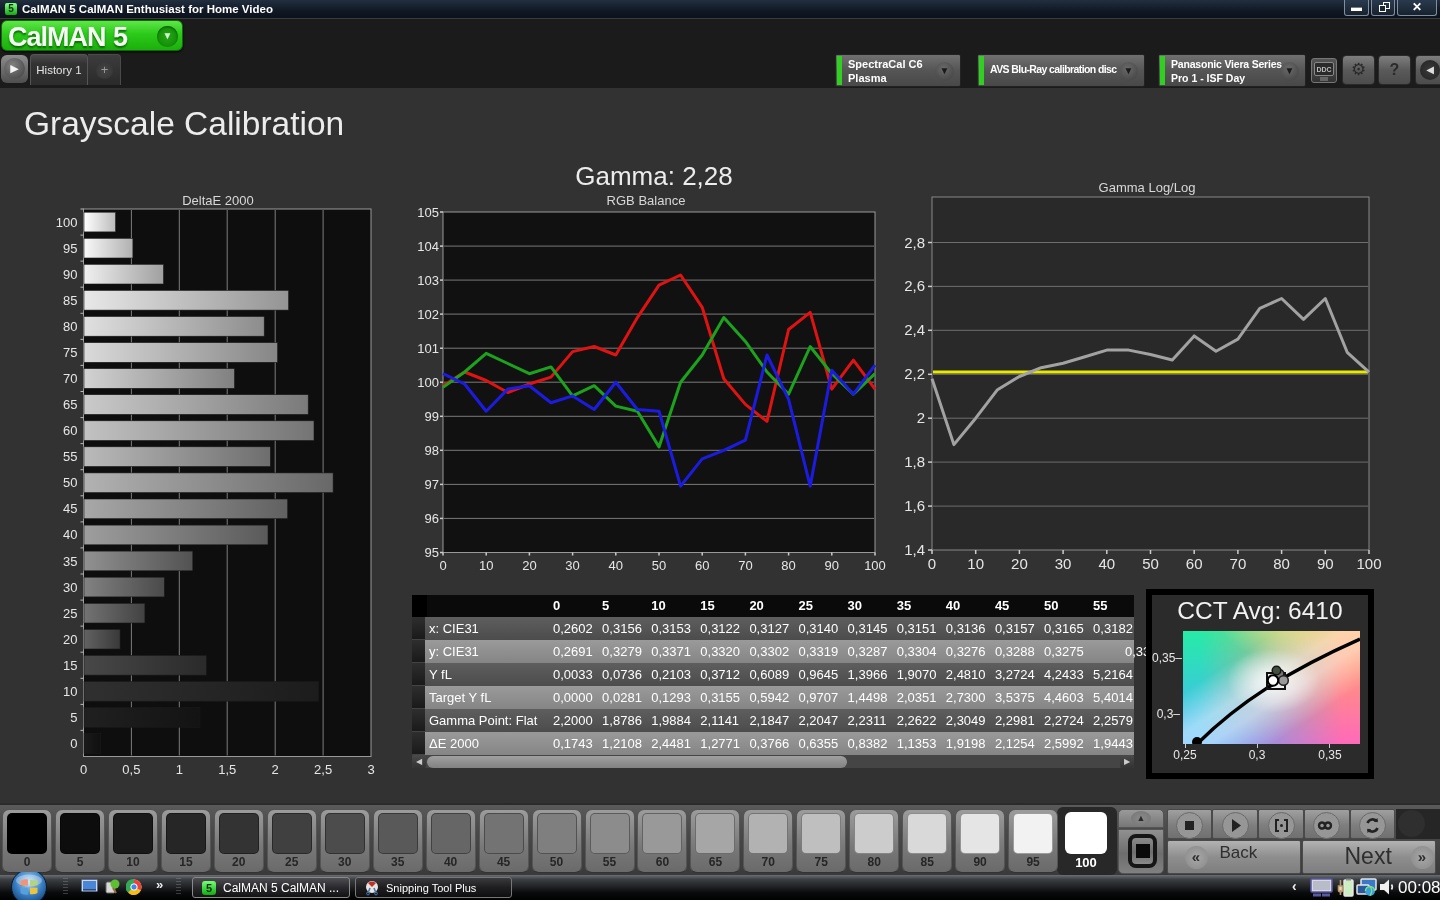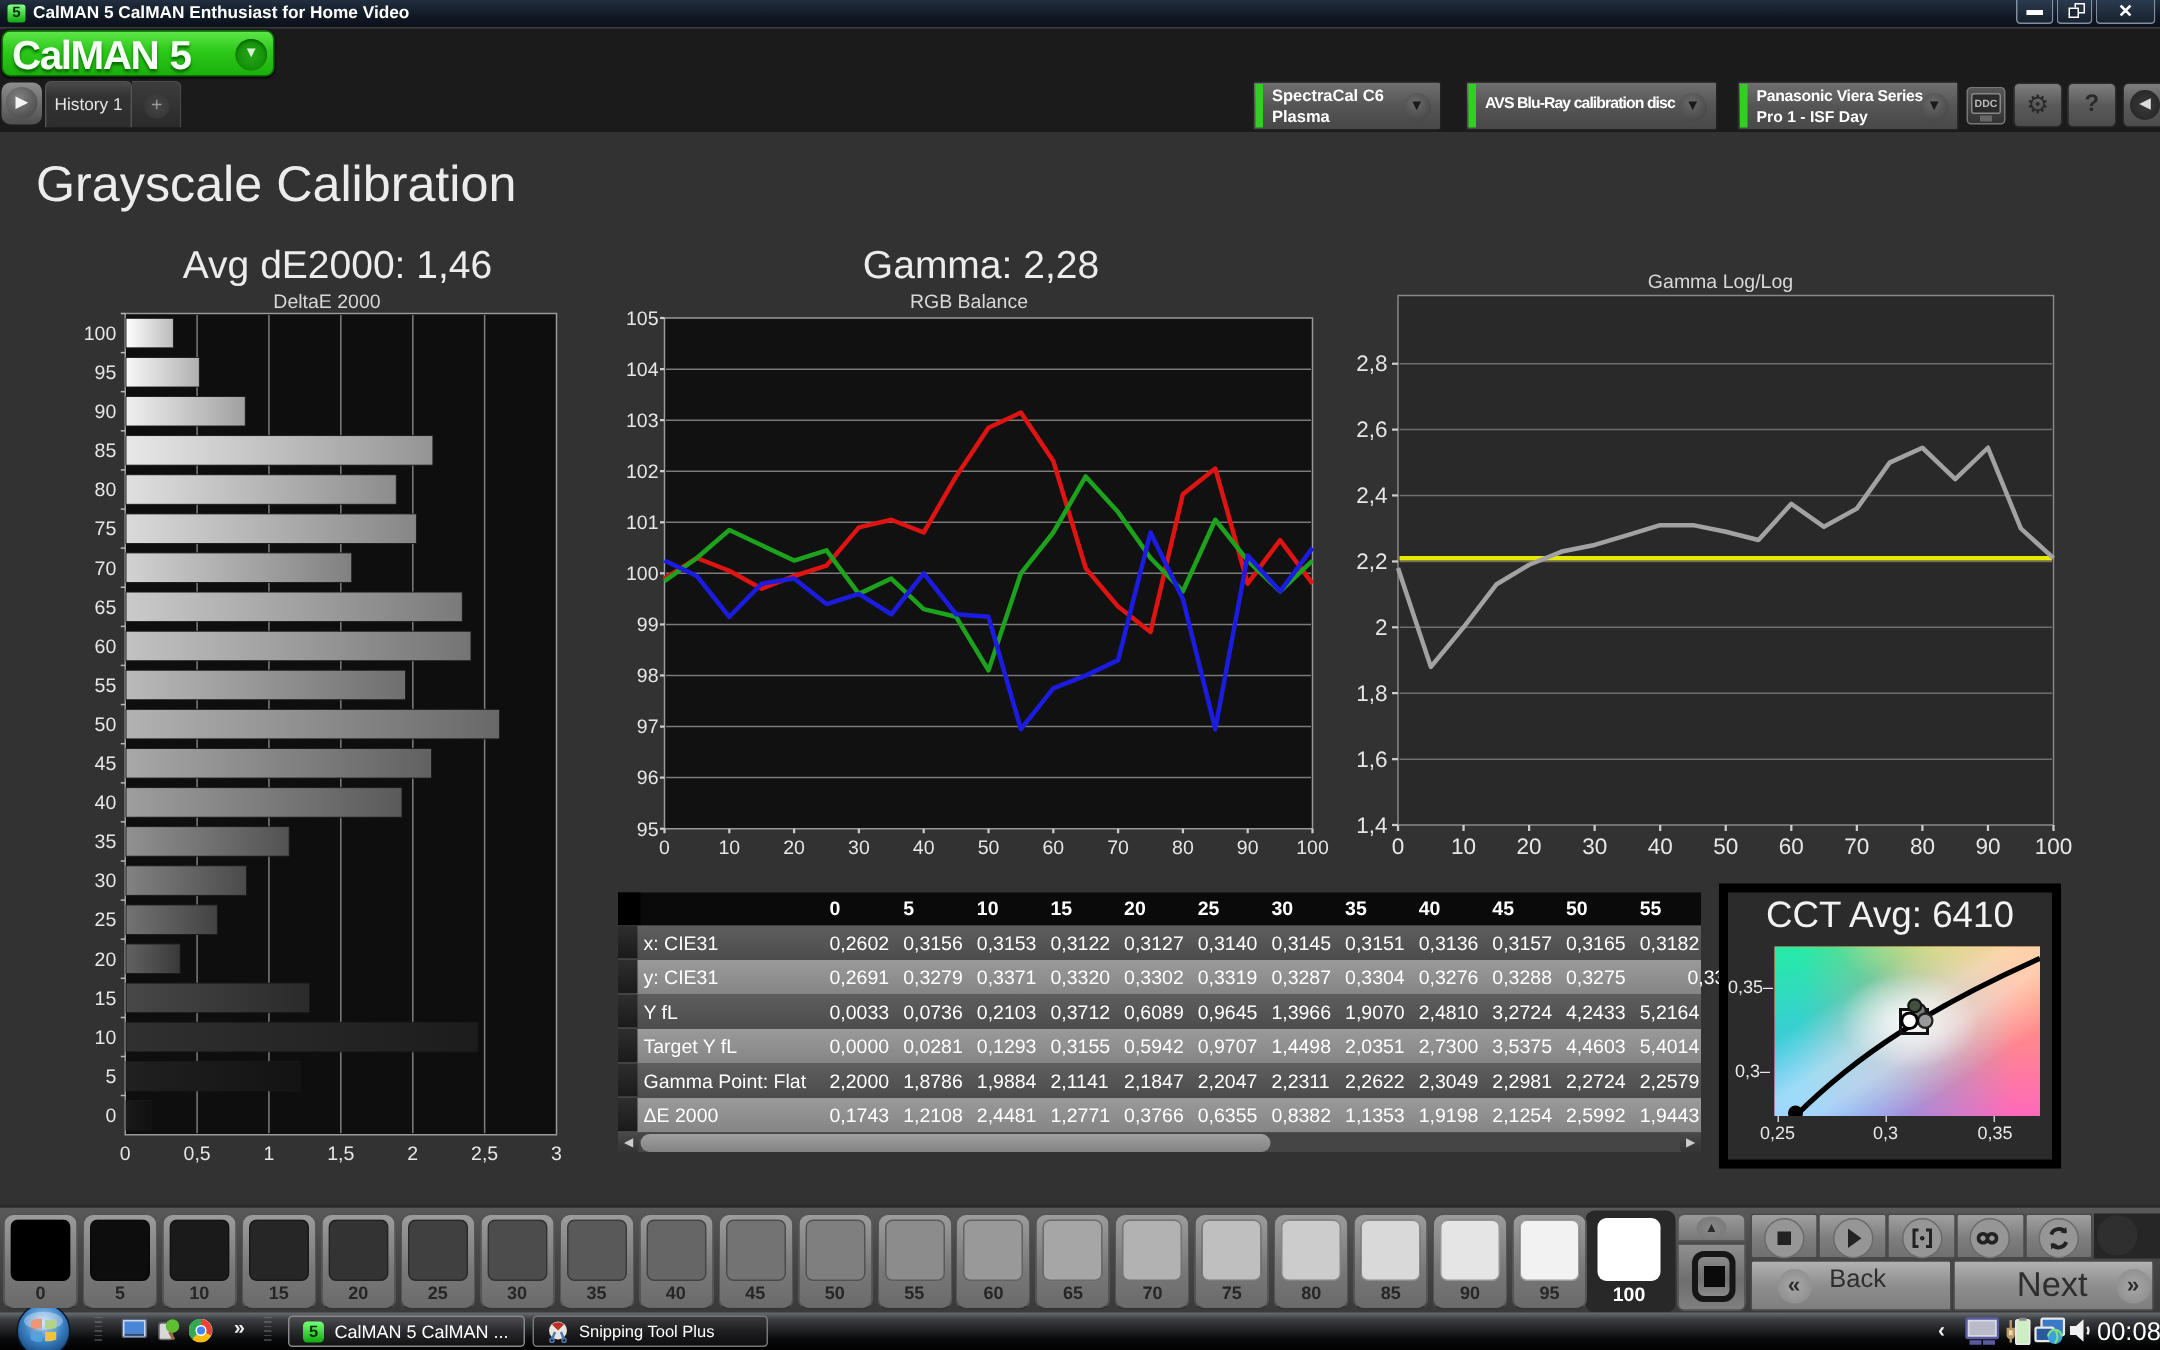--- a/index.html
+++ b/index.html
@@ -50,21 +50,20 @@
     </div>
 <div class="ab" style="left:1378px;top:36px;width:33px;height:30px;background:linear-gradient(#7e7e7e,#5a5a5a 50%,#4c4c4c);border:1px solid #2a2a2a;border-radius:4px;">
       <div class="ab" style="left:0;top:0;width:100%;height:100%;color:#2a2a2a;font-size:16px;font-weight:bold;text-align:center;line-height:28px;">?</div>
     </div>
 <div class="ab" style="left:1415px;top:36px;width:30px;height:30px;background:linear-gradient(#7e7e7e,#5a5a5a 50%,#4c4c4c);border:1px solid #2a2a2a;border-radius:4px;">
       <div class="ab" style="left:4px;top:4px;width:20px;height:20px;border-radius:50%;background:radial-gradient(#3a3a3a,#222);color:#ddd;font-size:10px;text-align:center;line-height:19px;">◀</div>
     </div>
 </div>
 <div class="ab" style="left:0;top:88px;width:1440px;height:715px;background:#323232;">
 <div class="ab" style="left:24px;top:17px;font-size:33.5px;color:#ececec;">Grayscale Calibration</div>
-<div class="ab" style="left:0;top:73px;width:450px;text-align:center;font-size:26px;color:#ececec;">Avg dE2000: 1,46</div>
 <div class="ab" style="left:429px;top:73px;width:450px;text-align:center;font-size:26px;color:#ececec;">Gamma: 2,28</div>
 <div class="ab" style="left:91px;top:105px;width:254px;text-align:center;font-size:13px;color:#d8d8d8;">DeltaE 2000</div>
 <div class="ab" style="left:519px;top:105px;width:254px;text-align:center;font-size:13px;color:#d8d8d8;">RGB Balance</div>
 <div class="ab" style="left:1020px;top:92px;width:254px;text-align:center;font-size:13px;color:#d8d8d8;">Gamma Log/Log</div>
 <svg class="ab" style="left:0;top:0;" width="1440" height="715">
 <defs>
 <linearGradient id="bg100" x1="0" y1="0" x2="1" y2="0">
           <stop offset="0" stop-color="rgb(255,255,255)"></stop>
           <stop offset="1" stop-color="rgb(187,187,187)"></stop>
         </linearGradient>

